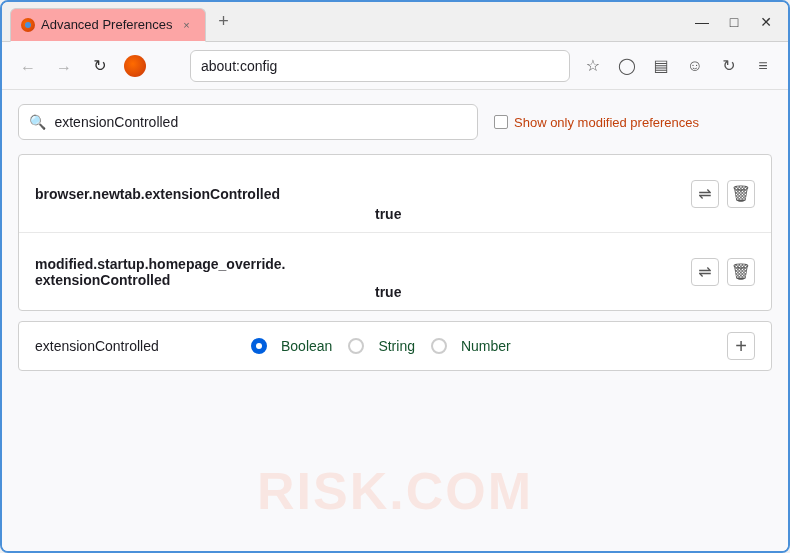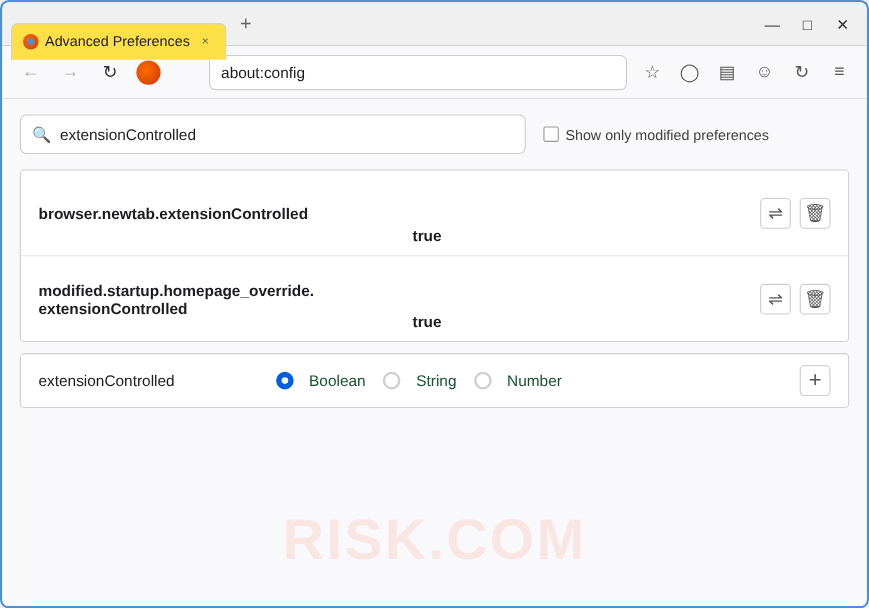--- a/index.html
+++ b/index.html
@@ -34,31 +34,31 @@
       height: 40px;
       padding: 0 8px;
       border-bottom: 1px solid #d0d0d0;
       flex-shrink: 0;
       gap: 0;
     }
 
     .tab {
       display: flex;
       align-items: center;
-      background: #fde047;
+      background: #fca5a5;
       border: 1px solid #d0d0d0;
       border-bottom: 1px solid #f9f9fb;
       border-radius: 6px 6px 0 0;
       padding: 6px 10px;
       font-size: 13px;
       color: #1c1b22;
       gap: 6px;
       height: 34px;
       position: relative;
-      top: 16px;
+      top: 3px;
     }
 
     .tab-favicon {
       width: 14px;
       height: 14px;
       border-radius: 50%;
       background: radial-gradient(circle at 40% 40%, #ff6b00, #c8370a);
       flex-shrink: 0;
       position: relative;
     }
@@ -259,21 +259,21 @@
       font-size: 14px;
       color: #1c1b22;
       flex: 1;
     }
 
     .show-modified {
       display: flex;
       align-items: center;
       gap: 6px;
       font-size: 13px;
-      color: #404040;
+      color: #c2410c;
       white-space: nowrap;
     }
 
     .checkbox {
       width: 14px;
       height: 14px;
       border: 1px solid #999;
       background: #fff;
       border-radius: 2px;
       flex-shrink: 0;

